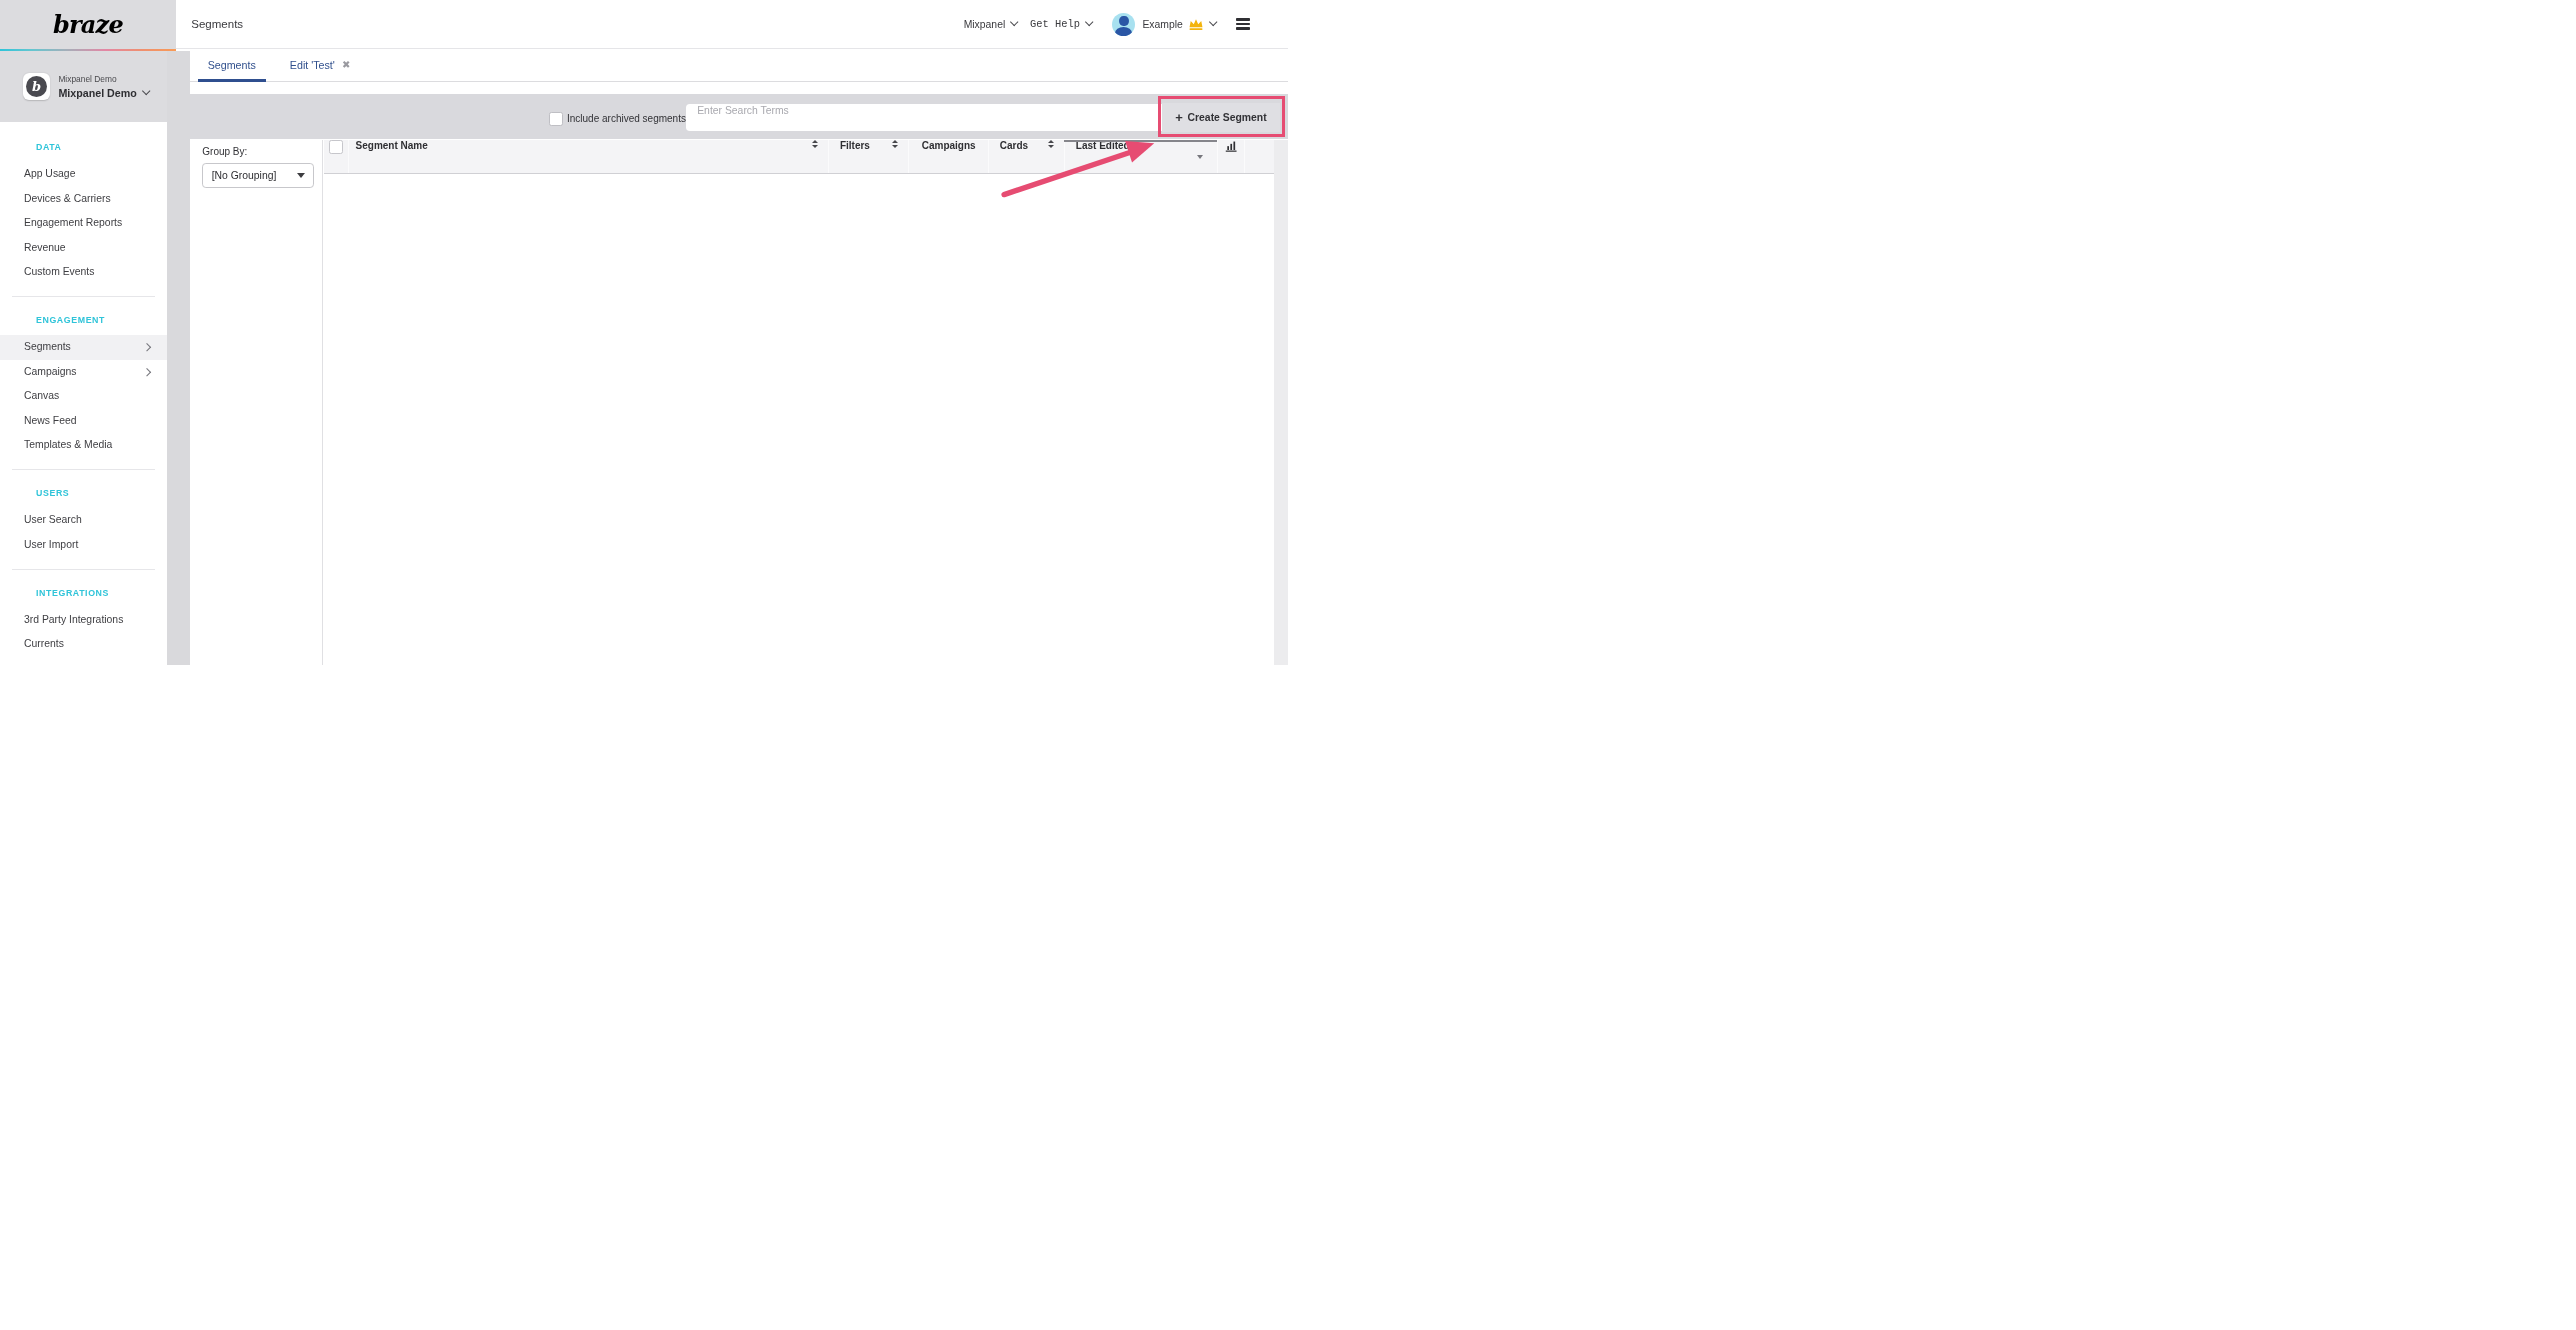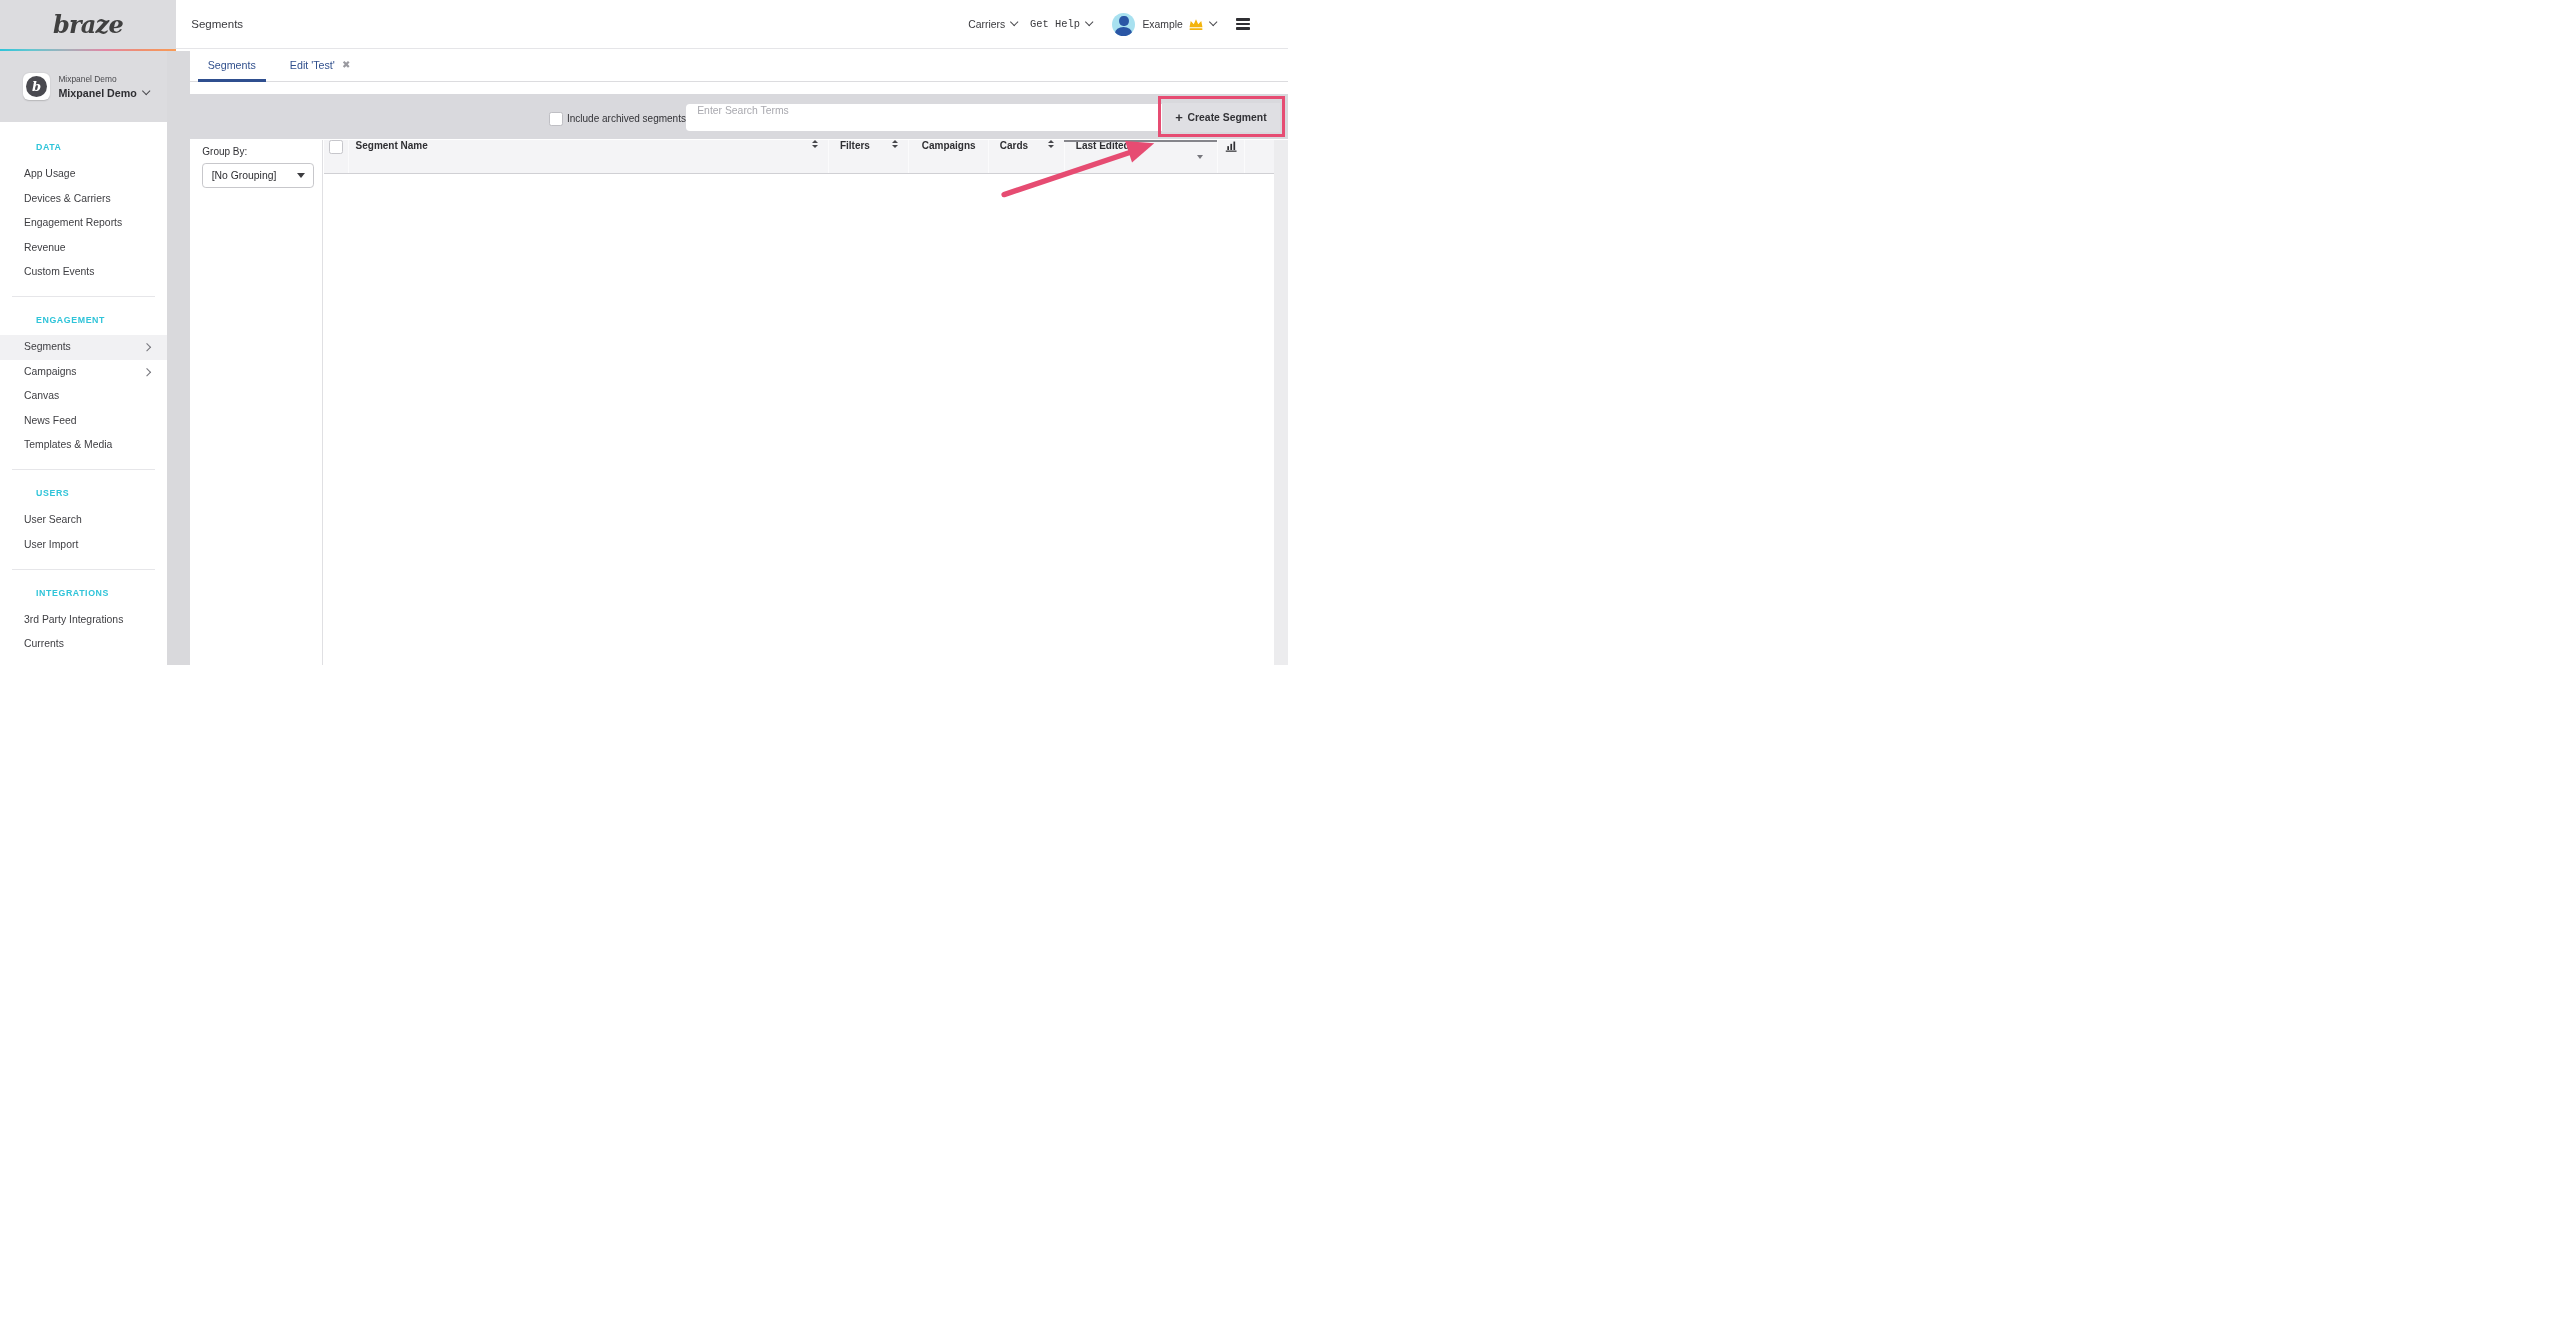--- a/index.html
+++ b/index.html
@@ -2,21 +2,21 @@
 <html style="font-size:12.3px"><head>
 <meta charset="utf-8">
 <style>
   html,body{margin:0;padding:0;background:#fff;}
   .page{position:relative;width:1288px;height:665px;overflow:hidden;background:#fff;
         font-family:"Liberation Sans",sans-serif;-webkit-font-smoothing:antialiased;}
   .abs{position:absolute;}
 
   
   .logo-block{left:0;top:0;width:176px;height:49px;background:#dcdcdf;display:flex;align-items:center;justify-content:center;}
-  .logo-text{font-family:"DejaVu Serif",serif;font-style:italic;font-weight:700;font-size:24px;color:#404040;letter-spacing:-0.8px;}
+  .logo-text{font-family:"DejaVu Serif",serif;font-style:italic;font-weight:700;font-size:24px;color:#000000;letter-spacing:-0.8px;}
   .brand-gradient{left:0;top:49px;width:176px;height:2.3px;
     background:linear-gradient(90deg,#2fc4d9 0%,#64c6d0 18%,#a5aeb9 38%,#e387a5 60%,#ef8f70 80%,#f89b56 100%);}
   .topbar{left:176px;top:0;width:1112px;height:49px;background:#fff;border-bottom:0.8px solid #e5e5e8;
           display:flex;align-items:center;box-sizing:border-box;padding:0 38px 0 15.3px;}
   .page-title{font-size:11.5px;color:#3a3a3e;}
   .topbar-right{margin-left:auto;display:flex;align-items:center;}
   .menu-item{font-size:10.4px;color:#3a3a3e;display:flex;align-items:center;gap:6.1px;}
   .chev{width:5.4px;height:5.4px;border-right:1.2px solid #4a4a4e;border-bottom:1.2px solid #4a4a4e;
         transform:rotate(45deg);margin-top:-3.1px;}
   .avatar{width:23px;height:23px;border-radius:50%;background:#a8e1f0;overflow:hidden;position:relative;}
@@ -102,21 +102,21 @@
 
   <div class="abs logo-block">
     <span class="logo-text">braze</span>
   </div>
   <div class="abs brand-gradient"></div>
 
   <div class="abs topbar">
     <span class="page-title">Segments</span>
     <div class="topbar-right">
       <div class="menu-item" style="margin-right:12.3px;">
-        <span>Carriers</span>
+        <span>Mixpanel</span>
         <span class="chev"></span>
       </div>
       <div class="menu-item" style="margin-right:20px;font-family:Liberation Mono, monospace;">
         <span>Get Help</span>
         <span class="chev"></span>
       </div>
       <div class="avatar" style="margin-right:7px;">
         <div class="avatar-head"></div>
         <div class="avatar-torso"></div>
       </div>

